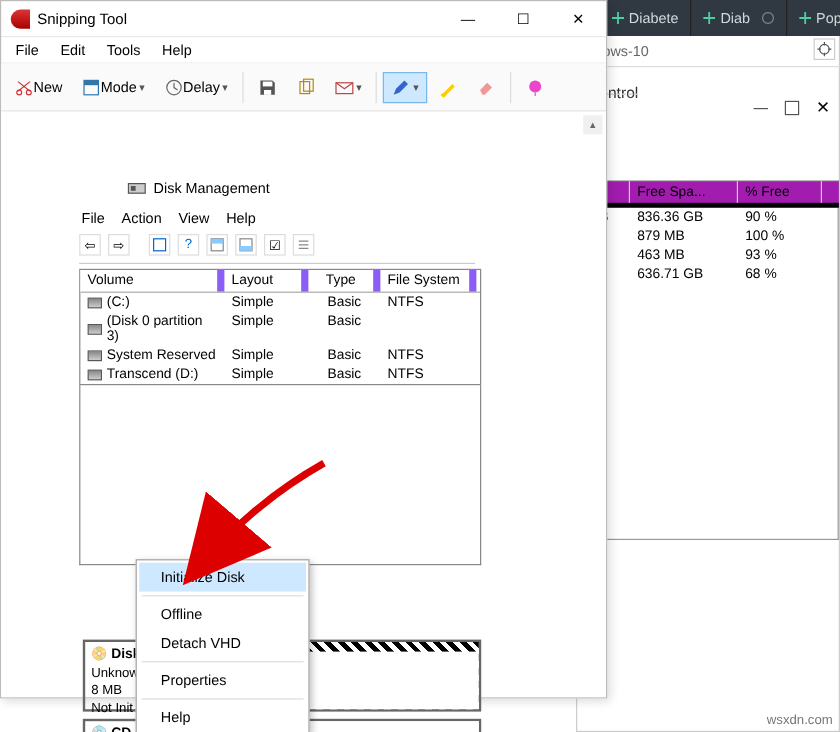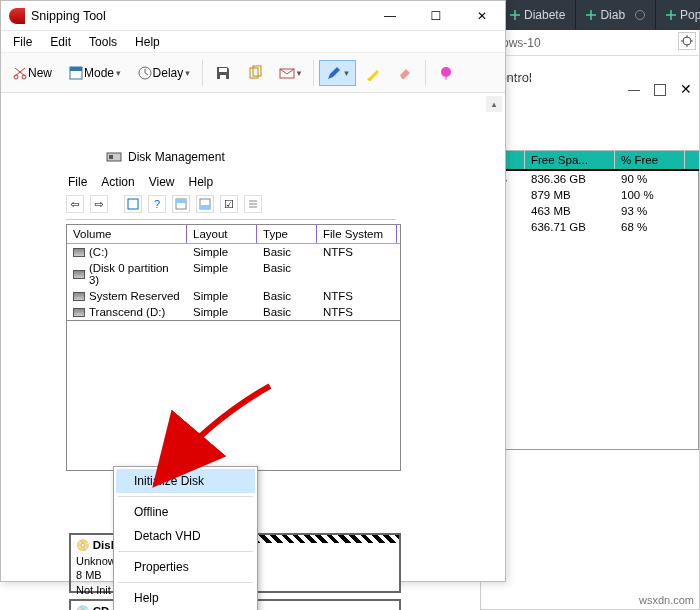--- a/index.html
+++ b/index.html
@@ -7,21 +7,21 @@
 .bg-right { position: absolute; left: 480px; top: 0; width: 220px; height: 610px; background: #fff; border: 1px solid #ccc; }
 .tabbar { position: absolute; left: 500px; top: 0; height: 30px; display: flex; background: #303841; }
 .tab { display: flex; align-items: center; gap: 4px; padding: 0 10px; color: #cfd8dc; font-size: 12px; border-right: 1px solid #222; }
 .tab svg { width: 10px; height: 10px; }
 .rt-toolbar { position: absolute; left: 480px; top: 30px; right: 0; height: 26px; border-bottom: 1px solid #ddd; display: flex; align-items: center; padding: 0 6px; gap: 8px; color: #666; font-size: 12px; }
 .rt-target { position:absolute; right:4px; top:32px; width:18px; height:18px; border:1px solid #ccc; display:flex; align-items:center; justify-content:center; }
 .rt-ctrl { position: absolute; left: 490px; top: 70px; font-size: 13px; color: #333; }
 .rt-winctrls { position: absolute; right: 8px; top: 84px; display: flex; gap: 14px; align-items: center; }
 .rt-winctrls span { width: 12px; height: 12px; border: 1px solid #555; display: inline-block; }
 .rt-table { position: absolute; left: 475px; top: 150px; width: 224px; font-size: 11.5px; }
-.rt-header { display: flex; border-top:1px solid #bbb; border-bottom: 2px solid #000000; background: #14b8a6; }
+.rt-header { display: flex; border-top:1px solid #bbb; border-bottom: 4px solid #000000; background: #a21caf; }
 .rt-header div { padding: 3px 6px; border-right: 1px solid #ccc; }
 .rt-row { display: flex; }
 .rt-row div { padding: 2px 6px; }
 .c-ity { width: 50px; text-align:left; }
 .c-free { width: 90px; text-align:left; }
 .c-pct { width: 70px; text-align:left; }
 .rt-border { position:absolute; left:475px; top:150px; width:224px; height:300px; border-right:1px solid #999; border-bottom:1px solid #999; }
 
 .snip-window { position: absolute; left: 0; top: 0; width: 506px; height: 582px; background: #fff; border: 1px solid #bcbcbc; box-shadow: 2px 2px 8px rgba(0,0,0,0.15); }
 .titlebar { height: 30px; display: flex; align-items: center; padding-left: 8px; border-bottom: 1px solid #e8e8e8; }
@@ -39,25 +39,25 @@
 .sep { width:1px; height:26px; background:#ddd; margin:0 3px; }
 .canvas { position: relative; height: calc(100% - 92px); background:#fff; }
 .scroll-up { position:absolute; right:3px; top:3px; width:16px; height:16px; background:#f0f0f0; display:flex; align-items:center; justify-content:center; font-size:9px; color:#666;}
 .dm-window { position:absolute; left:65px; top:56px; width:330px; font-size:12px; }
 .dm-title { display:flex; align-items:center; gap:6px; font-weight:400; margin-bottom:6px;padding-left:40px; }
 .dm-menubar { display:flex; gap:14px; padding:4px 2px; font-size:12px; }
 .dm-tools { display:flex; align-items:center; gap:6px; padding:2px 0 6px 0; border-bottom:1px solid #ccc; }
 .dm-tools .ic { width:18px; height:18px; display:flex; align-items:center; justify-content:center; border:1px solid #ddd; font-size:11px; background:#fff;}
 .dm-table { border:1px solid #888; margin-top:4px; width:335px; }
 .dm-head { display:flex; background:#fff; border-bottom:1px solid #aaa; }
-.dm-head div { padding:3px 6px; border-right:1px solid #8b5cf6; font-size:11.5px; }
+.dm-head div { padding:3px 6px; border-right:6px solid #8b5cf6; font-size:11.5px; }
 .dm-body .dm-row { display:flex; }
 .dm-body .dm-row div { padding:2px 6px; font-size:11.5px; }
 .col-vol { width:120px; display:flex; align-items:center; gap:4px; }
-.col-lay { width:70px; } .col-typ { width:60px; } .col-fs { width:80px; }
+.col-lay { width:70px; } .col-typ { width:60px;text-align:center; } .col-fs { width:80px; }
 .disk-ic { width:12px; height:9px; background:linear-gradient(#888,#ccc); border:1px solid #555; }
 .dm-whitespace { height:150px; border:1px solid #888; border-top:none; width:335px;}
 .disk-panel { position:absolute; left:68px; top:440px; width:332px; }
 .disk-box { border:2px solid #666; display:flex; height:60px; margin-bottom:6px; }
 .disk-left { width:85px; border-right:1px solid #666; padding:3px 5px; font-size:11px; line-height:1.35; }
 .disk-left b { font-size:11.5px; }
 .disk-right { flex:1; background:repeating-linear-gradient(45deg,#000,#000 4px,#fff 4px,#fff 8px); position:relative; }
 .disk-right .fill { position:absolute; inset:0; top:8px; background:#fff; }
 .cd-box .disk-right{ background:#fff; }
 .ctx-menu { position:absolute; left:113px; top:466px; width:145px; background:#fff; border:1px solid #a0a0a0; box-shadow:2px 2px 6px rgba(0,0,0,.25); padding:2px; z-index:50; }

